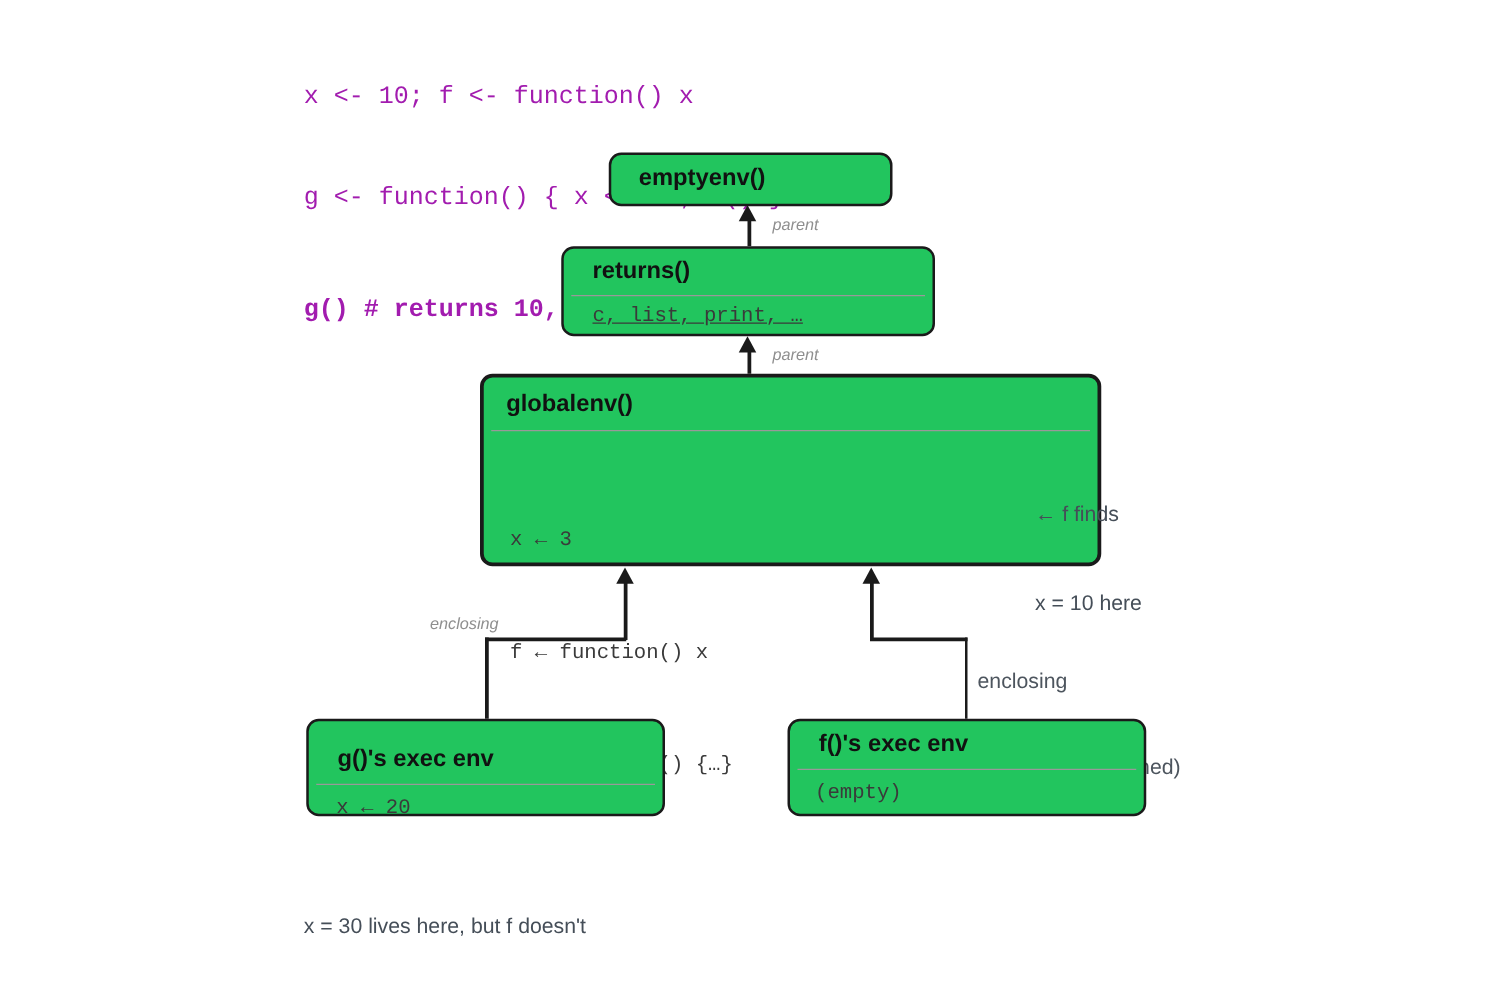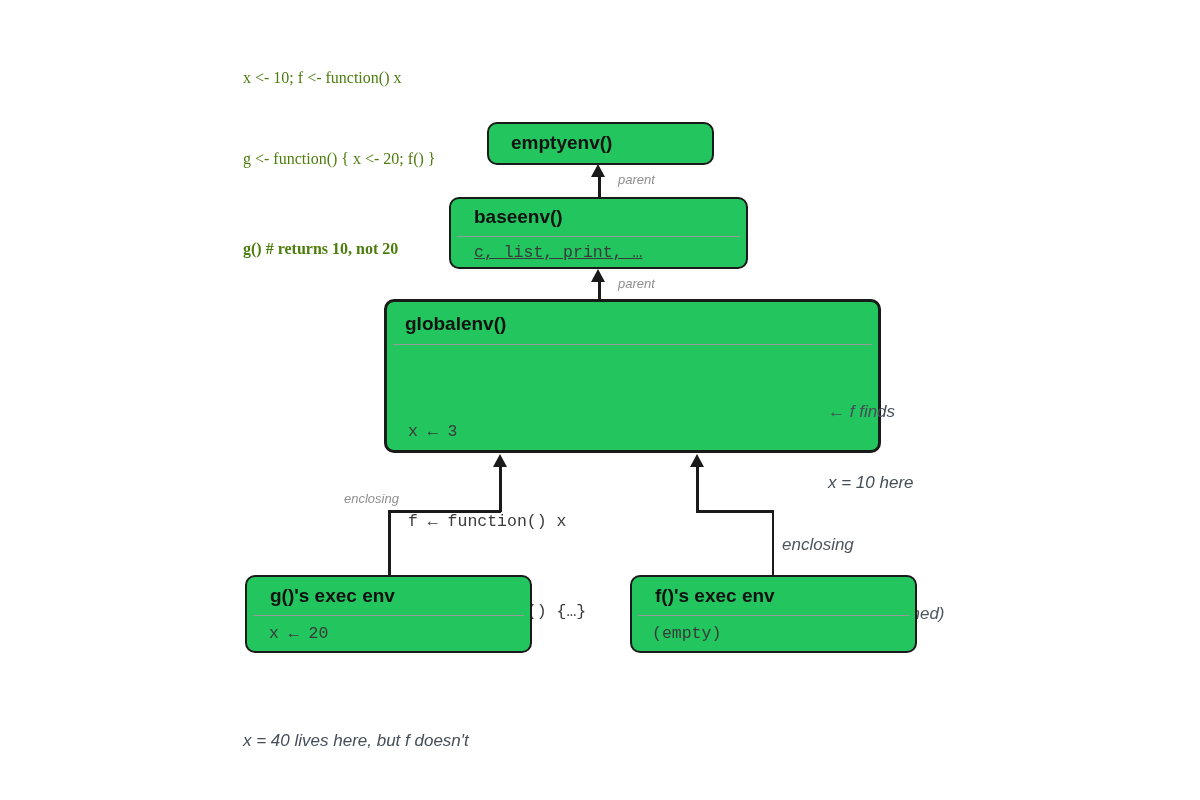--- a/index.html
+++ b/index.html
@@ -2,22 +2,22 @@
 <html><head>
 <meta charset="utf-8">
 <style>
   * { margin:0; padding:0; box-sizing:border-box; }
   html,body { width:1200px; height:800px; background:#ffffff; overflow:hidden;
               font-family:"Liberation Sans", sans-serif; }
   #stage { position:relative; width:1200px; height:800px; background:#fff; }
 
   
   #code-block { position:absolute; left:243px; top:10px;
-                font-family:Liberation Serif, serif;
-                font-size:16px; line-height:27px; color:#4d7c0f; white-space:pre; }
+                font-family:Liberation Mono, monospace;
+                font-size:20px; line-height:27px; color:#a21caf; white-space:pre; }
   #code-block .code-line-bold { font-weight:bold; margin-top:9px; }
 
   
   .env-box { position:absolute; background:#22c55e; border:2.5px solid #1a1a1a;
              border-radius:10px; }
   .env-box.thick { border-width:3px; }
   .box-title { font-weight:bold; font-size:19px; color:#111; }
   .divider { border-top:1.5px solid #999; margin:0 6px; }
   .mono { font-family:"Liberation Mono","DejaVu Sans Mono",monospace;
           font-size:16.5px; color:#3a3a3a; white-space:pre; }
@@ -25,21 +25,21 @@
   
   .vline { position:absolute; width:2.5px; background:#1a1a1a; }
   .hline { position:absolute; height:2.5px; background:#1a1a1a; }
   .tri-up { position:absolute; width:0; height:0;
             border-left:7.5px solid transparent; border-right:7.5px solid transparent;
             border-bottom:13px solid #1a1a1a; }
 
   
   .label { position:absolute; font-style:italic; font-size:13px; line-height:23px;
            color:#8f8f8f; white-space:pre; }
-  .annotation { position:absolute; font-style:italic; font-size:17px; line-height:23.5px;
+  .annotation { position:absolute; font-size:17px; line-height:23.5px;
                 color:#454e58; white-space:pre; }
 </style>
 </head>
 <body>
 
 <div id="stage">
 
   <div id="code-block">
     <div>x &lt;- 10; f &lt;- function() x</div>
     <div>g &lt;- function() { x &lt;- 20; f() }</div>
@@ -48,21 +48,21 @@
 
   <div class="env-box" style="left:487px; top:122px; width:227px; height:43px;">
     <div class="box-title" style="padding:8px 0 0 22px;">emptyenv()</div>
   </div>
 
   <div class="tri-up" style="left:591px; top:164px;"></div>
   <div class="vline" style="left:598px; top:175px; height:22px;"></div>
   <div class="label" style="left:618px; top:168px;">parent</div>
 
   <div class="env-box" style="left:449px; top:197px; width:299px; height:72px;">
-    <div class="box-title" style="padding:7px 0 8px 23px;">baseenv()</div>
+    <div class="box-title" style="padding:7px 0 8px 23px;">returns()</div>
     <div class="divider"></div>
     <div class="mono" style="padding:6px 0 0 23px;text-decoration:underline;">c, list, print, …</div>
   </div>
 
   <div class="tri-up" style="left:591px; top:269px;"></div>
   <div class="vline" style="left:598px; top:280px; height:19px;"></div>
   <div class="label" style="left:618px; top:272px;">parent</div>
 
   <div class="env-box thick" style="left:384px; top:299px; width:497px; height:154px;">
     <div class="box-title" style="padding:11px 0 9px 18px;">globalenv()</div>
@@ -88,29 +88,29 @@
   <div class="tri-up" style="left:690px; top:454px;"></div>
   <div class="vline" style="left:696px; top:466px; height:46px;"></div>
   <div class="hline" style="left:696px; top:510px; width:78px;"></div>
   <div class="vline" style="left:771.5px; top:510px; height:65px;"></div>
   <div class="annotation" style="left:782px; top:487px; line-height:23px; color:#4d555e;">
     <div>enclosing</div>
     <div>(where f was defined)</div>
   </div>
 
   <div class="env-box" style="left:245px; top:575px; width:287px; height:78px;">
-    <div class="box-title" style="padding:8px 0 8px 23px;">g()'s exec env</div>
+    <div class="box-title" style="padding:20px 0 8px 23px;">g()'s exec env</div>
     <div class="divider"></div>
     <div class="mono" style="padding:8px 0 0 22px;">x ← 20</div>
   </div>
 
   <div class="env-box" style="left:630px; top:575px; width:287px; height:78px;">
     <div class="box-title" style="padding:8px 0 8px 23px;">f()'s exec env</div>
     <div class="divider"></div>
     <div class="mono" style="padding:8px 0 0 20px;">(empty)</div>
   </div>
 
   <div class="annotation" style="left:243px; top:681px; line-height:24px;">
-    <div>x = 40 lives here, but f doesn't</div>
+    <div>x = 30 lives here, but f doesn't</div>
     
   </div>
 
 </div>
 
 </body></html>

